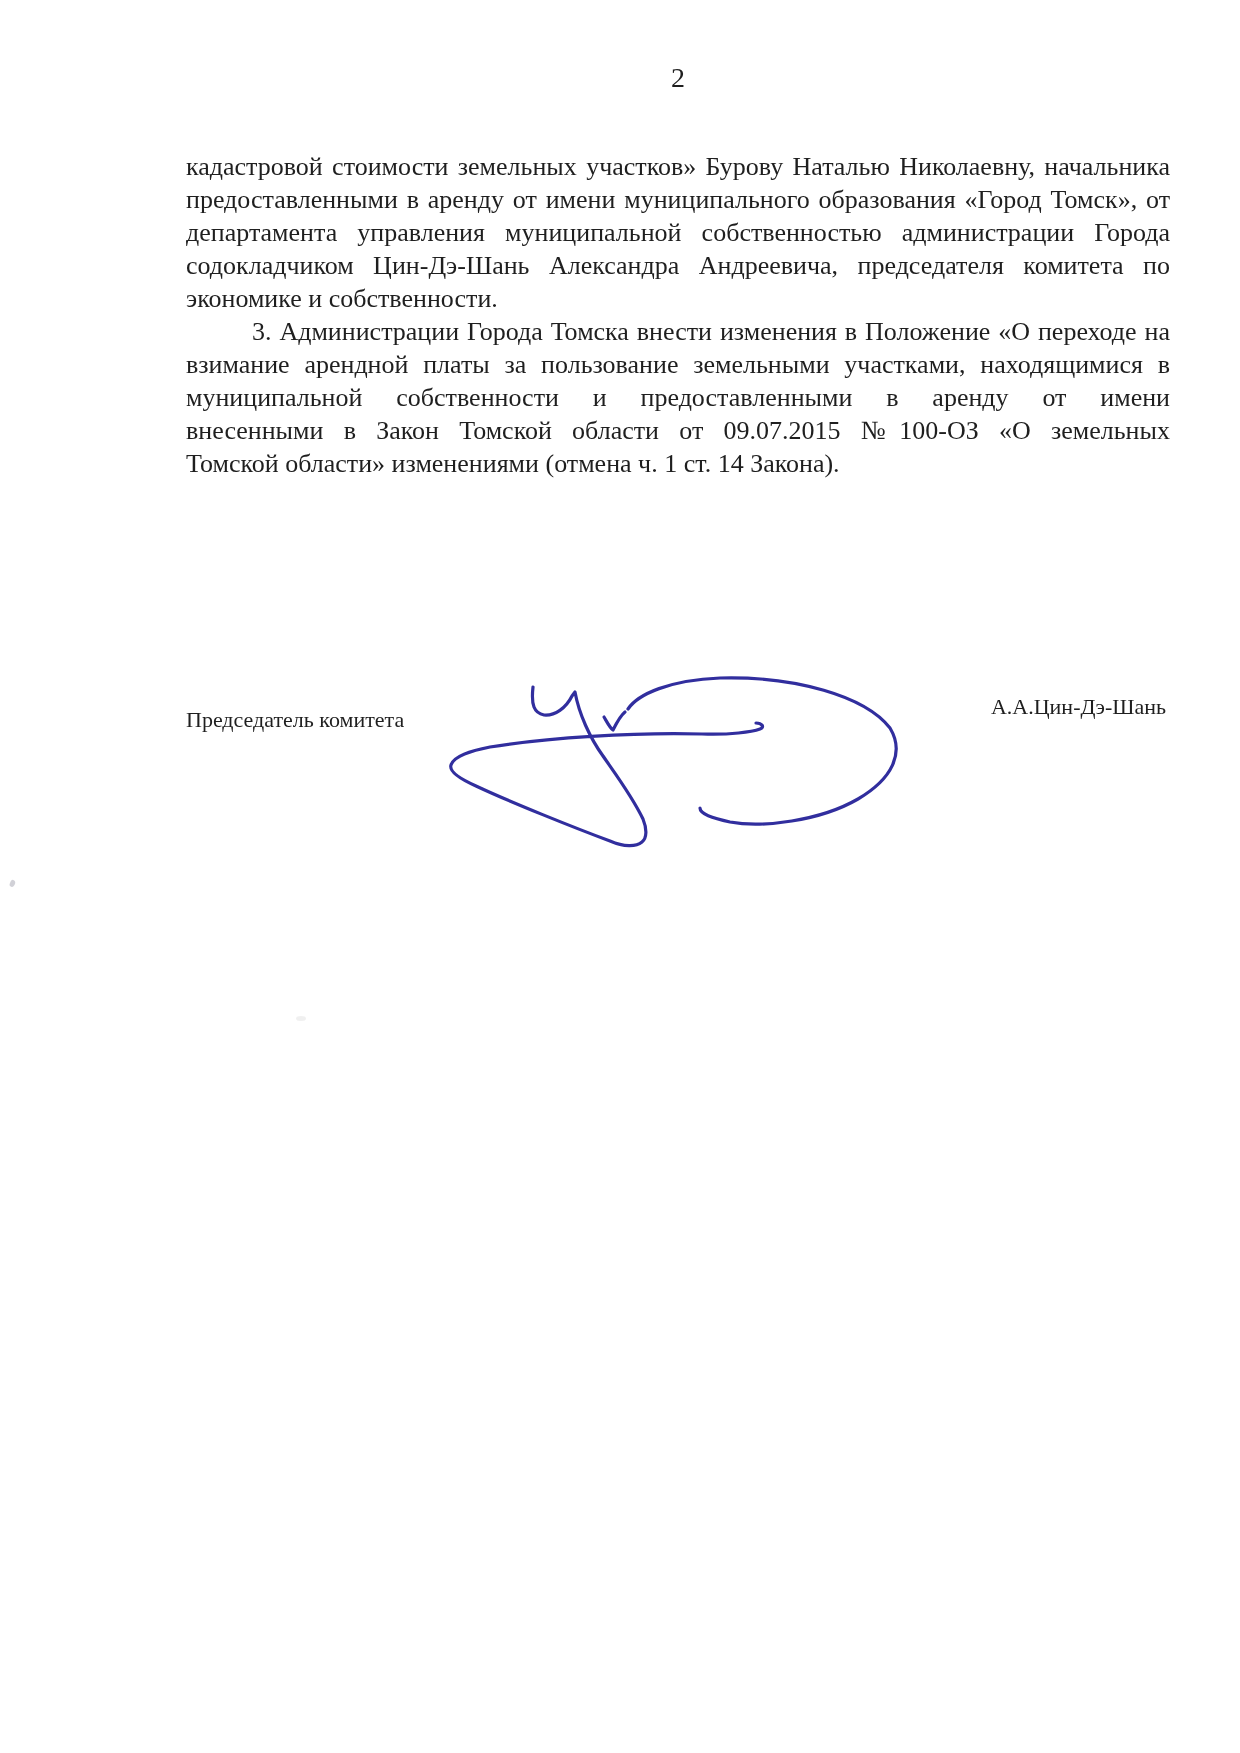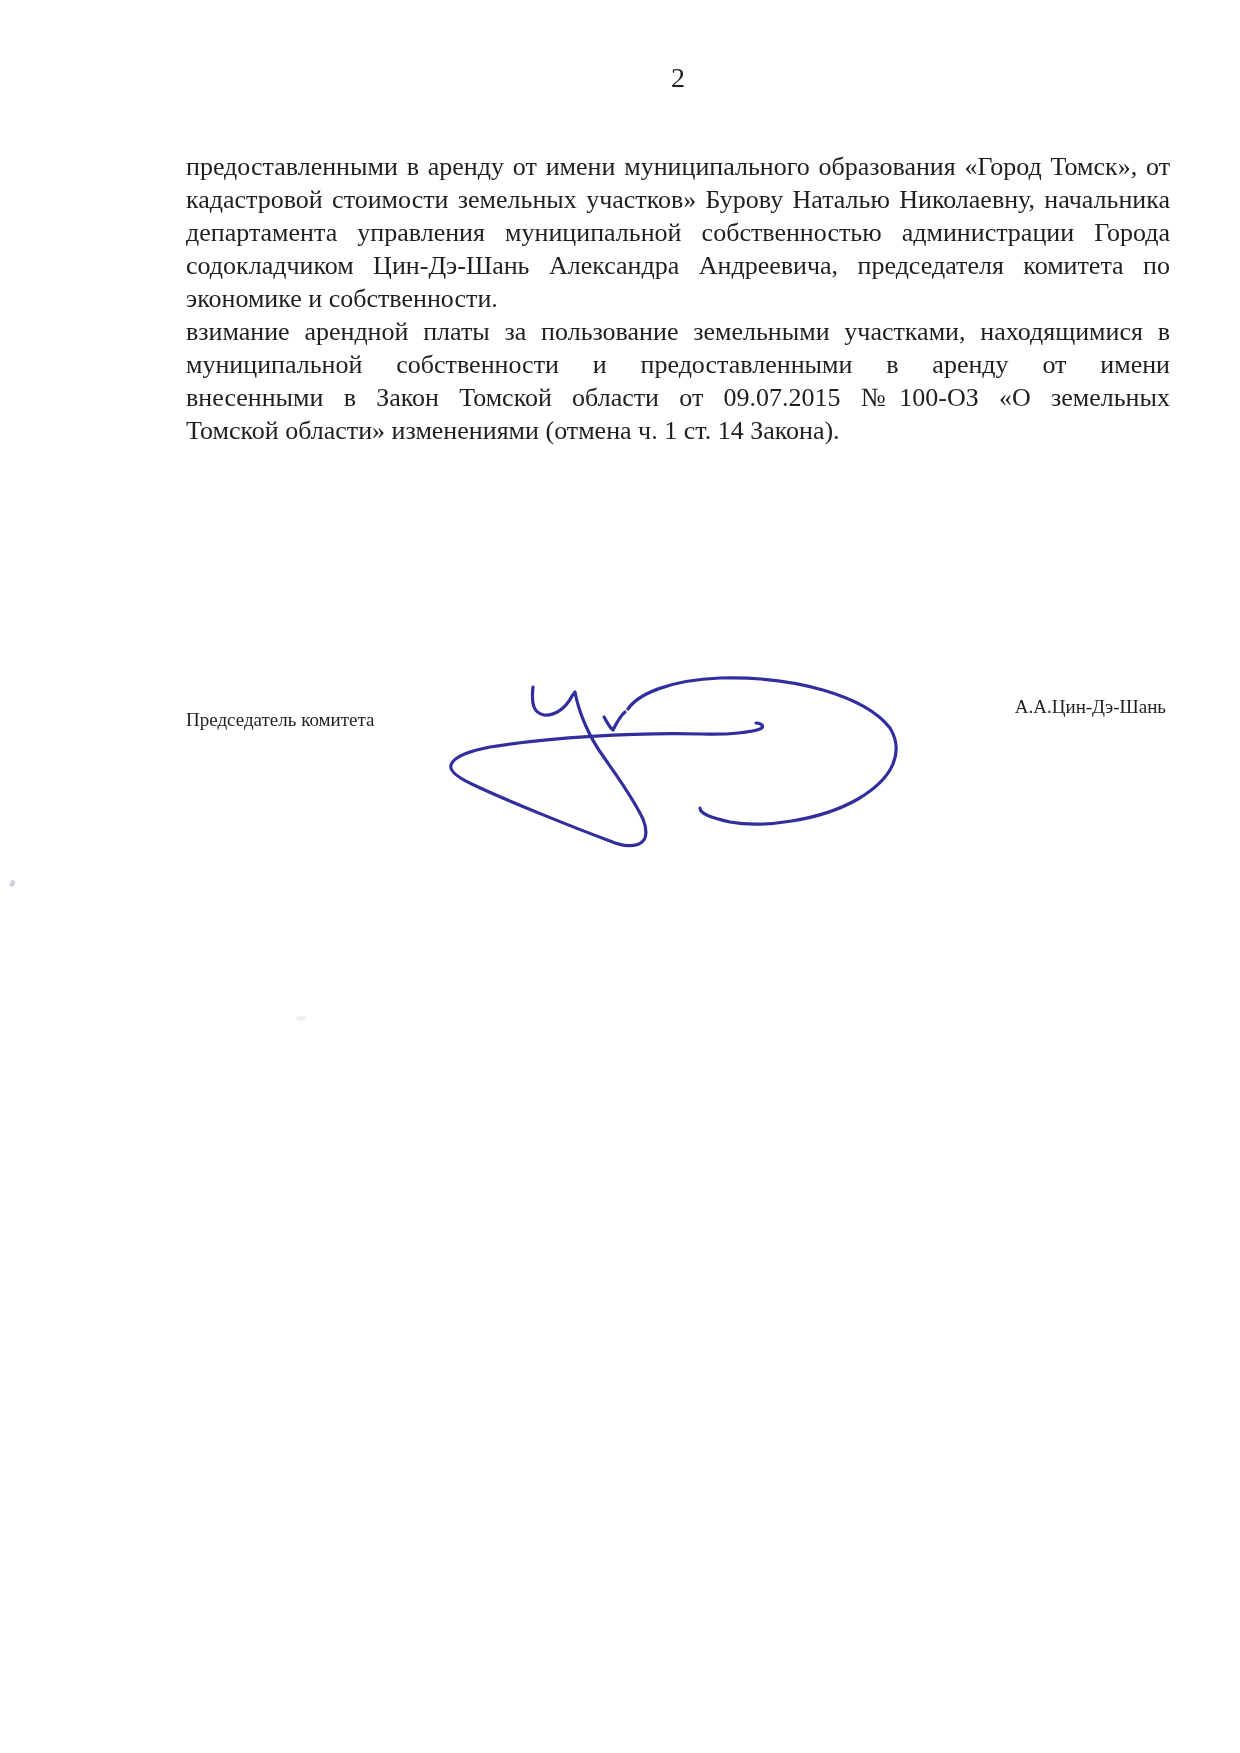--- a/index.html
+++ b/index.html
@@ -44,21 +44,21 @@
   .line.last {
     text-align: left;
     text-align-last: left;
   }
   .line.indent { text-indent: 66px; }
   .sign-row {
     position: absolute;
     top: 703px;
     left: 186px;
     width: 980px;
-    font-size: 19px;
+    font-size: 22px;
     line-height: 33px;
     display: flex;
     justify-content: space-between;
     align-items: flex-start;
     gap: 44px;
   }
   .sig-name { transform: translateY(-13px); font-family: Liberation Serif, serif; }
   .sig-svg {
     position: absolute;
     left: 400px;
@@ -94,27 +94,28 @@
 </style>
 </head>
 <body>
 
 <div class="page">
 
   <div class="page-number">2</div>
 
   <div class="text-block">
     <div class="para">
+      <div class="line">кадастровой стоимости земельных участков» Бурову Наталью Николаевну, начальника</div>
       <div class="line">предоставленными в аренду от имени муниципального образования «Город Томск», от</div>
-      <div class="line">кадастровой стоимости земельных участков» Бурову Наталью Николаевну, начальника</div>
       <div class="line">департамента управления муниципальной собственностью администрации Города Томска,</div>
       <div class="line">содокладчиком Цин-Дэ-Шань Александра Андреевича, председателя комитета по бюджету,</div>
       <div class="line last">экономике и собственности.</div>
     </div>
     <div class="para">
+      <div class="line indent">3. Администрации Города Томска внести изменения в Положение «О переходе на</div>
       <div class="line">взимание арендной платы за пользование земельными участками, находящимися в</div>
       <div class="line">муниципальной собственности и предоставленными в аренду от имени муниципального</div>
       <div class="line">внесенными в Закон Томской области от 09.07.2015 №100-ОЗ «О земельных отношениях в</div>
       <div class="line last">Томской области» изменениями (отмена ч. 1 ст. 14 Закона).</div>
     </div>
   </div>
 
   <div class="sign-row">
     <span class="sig-title">Председатель комитета</span>
     <span class="sig-name">А.А.Цин-Дэ-Шань</span>

